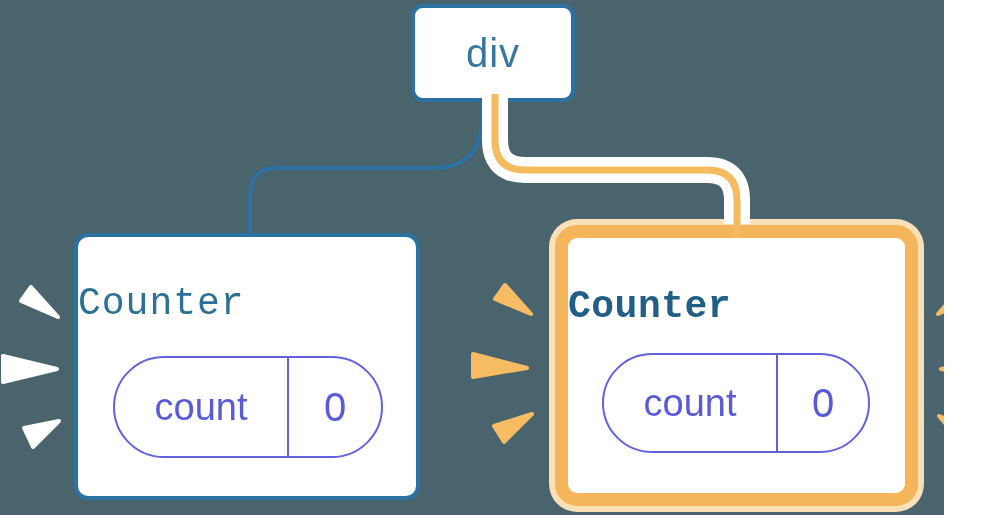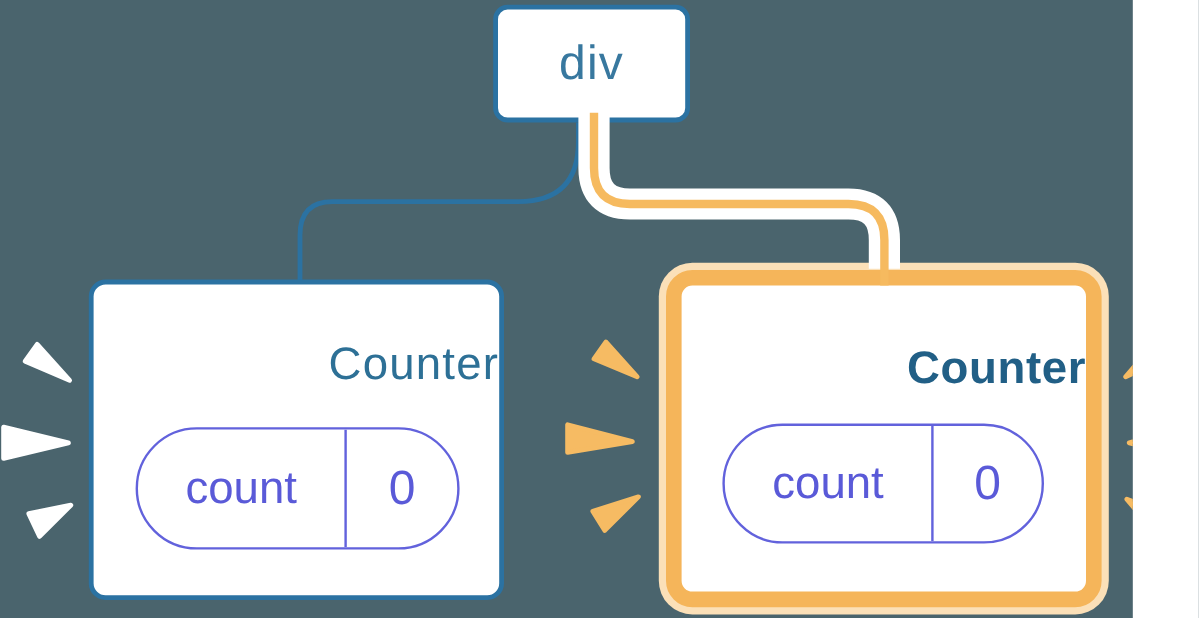--- a/index.html
+++ b/index.html
@@ -25,22 +25,22 @@
   .card-left{
     left:74px;top:233px;width:346px;height:267px;
     border:4px solid #2b72a2;border-radius:14px;z-index:4;
   }
   .card-right{
     left:555px;top:225px;width:363px;height:281px;
     border:13px solid #f5b55a;border-radius:22px;
     box-shadow:0 0 0 6px #fbe0b8;
   }
   .card-title{
-    position:absolute;left:0;right:0;text-align:right;
-    font-size:38px;line-height:42px;letter-spacing:1px;
+    position:absolute;left:0;right:0;text-align:left;
+    font-size:38px;line-height:42px;letter-spacing:1px;font-family:Liberation Mono, monospace;
   }
   .card-left .card-title{top:46px;color:#2d7096;font-weight:500;}
   .card-right .card-title{top:48px;color:#215f86;font-weight:700;letter-spacing:.5px;}
   .state-pill{
     position:absolute;box-sizing:border-box;
     border:2.5px solid #6262dc;border-radius:999px;
     display:flex;overflow:hidden;background:#ffffff;justify-content:flex-end;
   }
   .card-left .state-pill{left:35px;top:119px;width:270px;height:102px;}
   .card-right .state-pill{left:34px;top:115px;width:268px;height:100px;}

